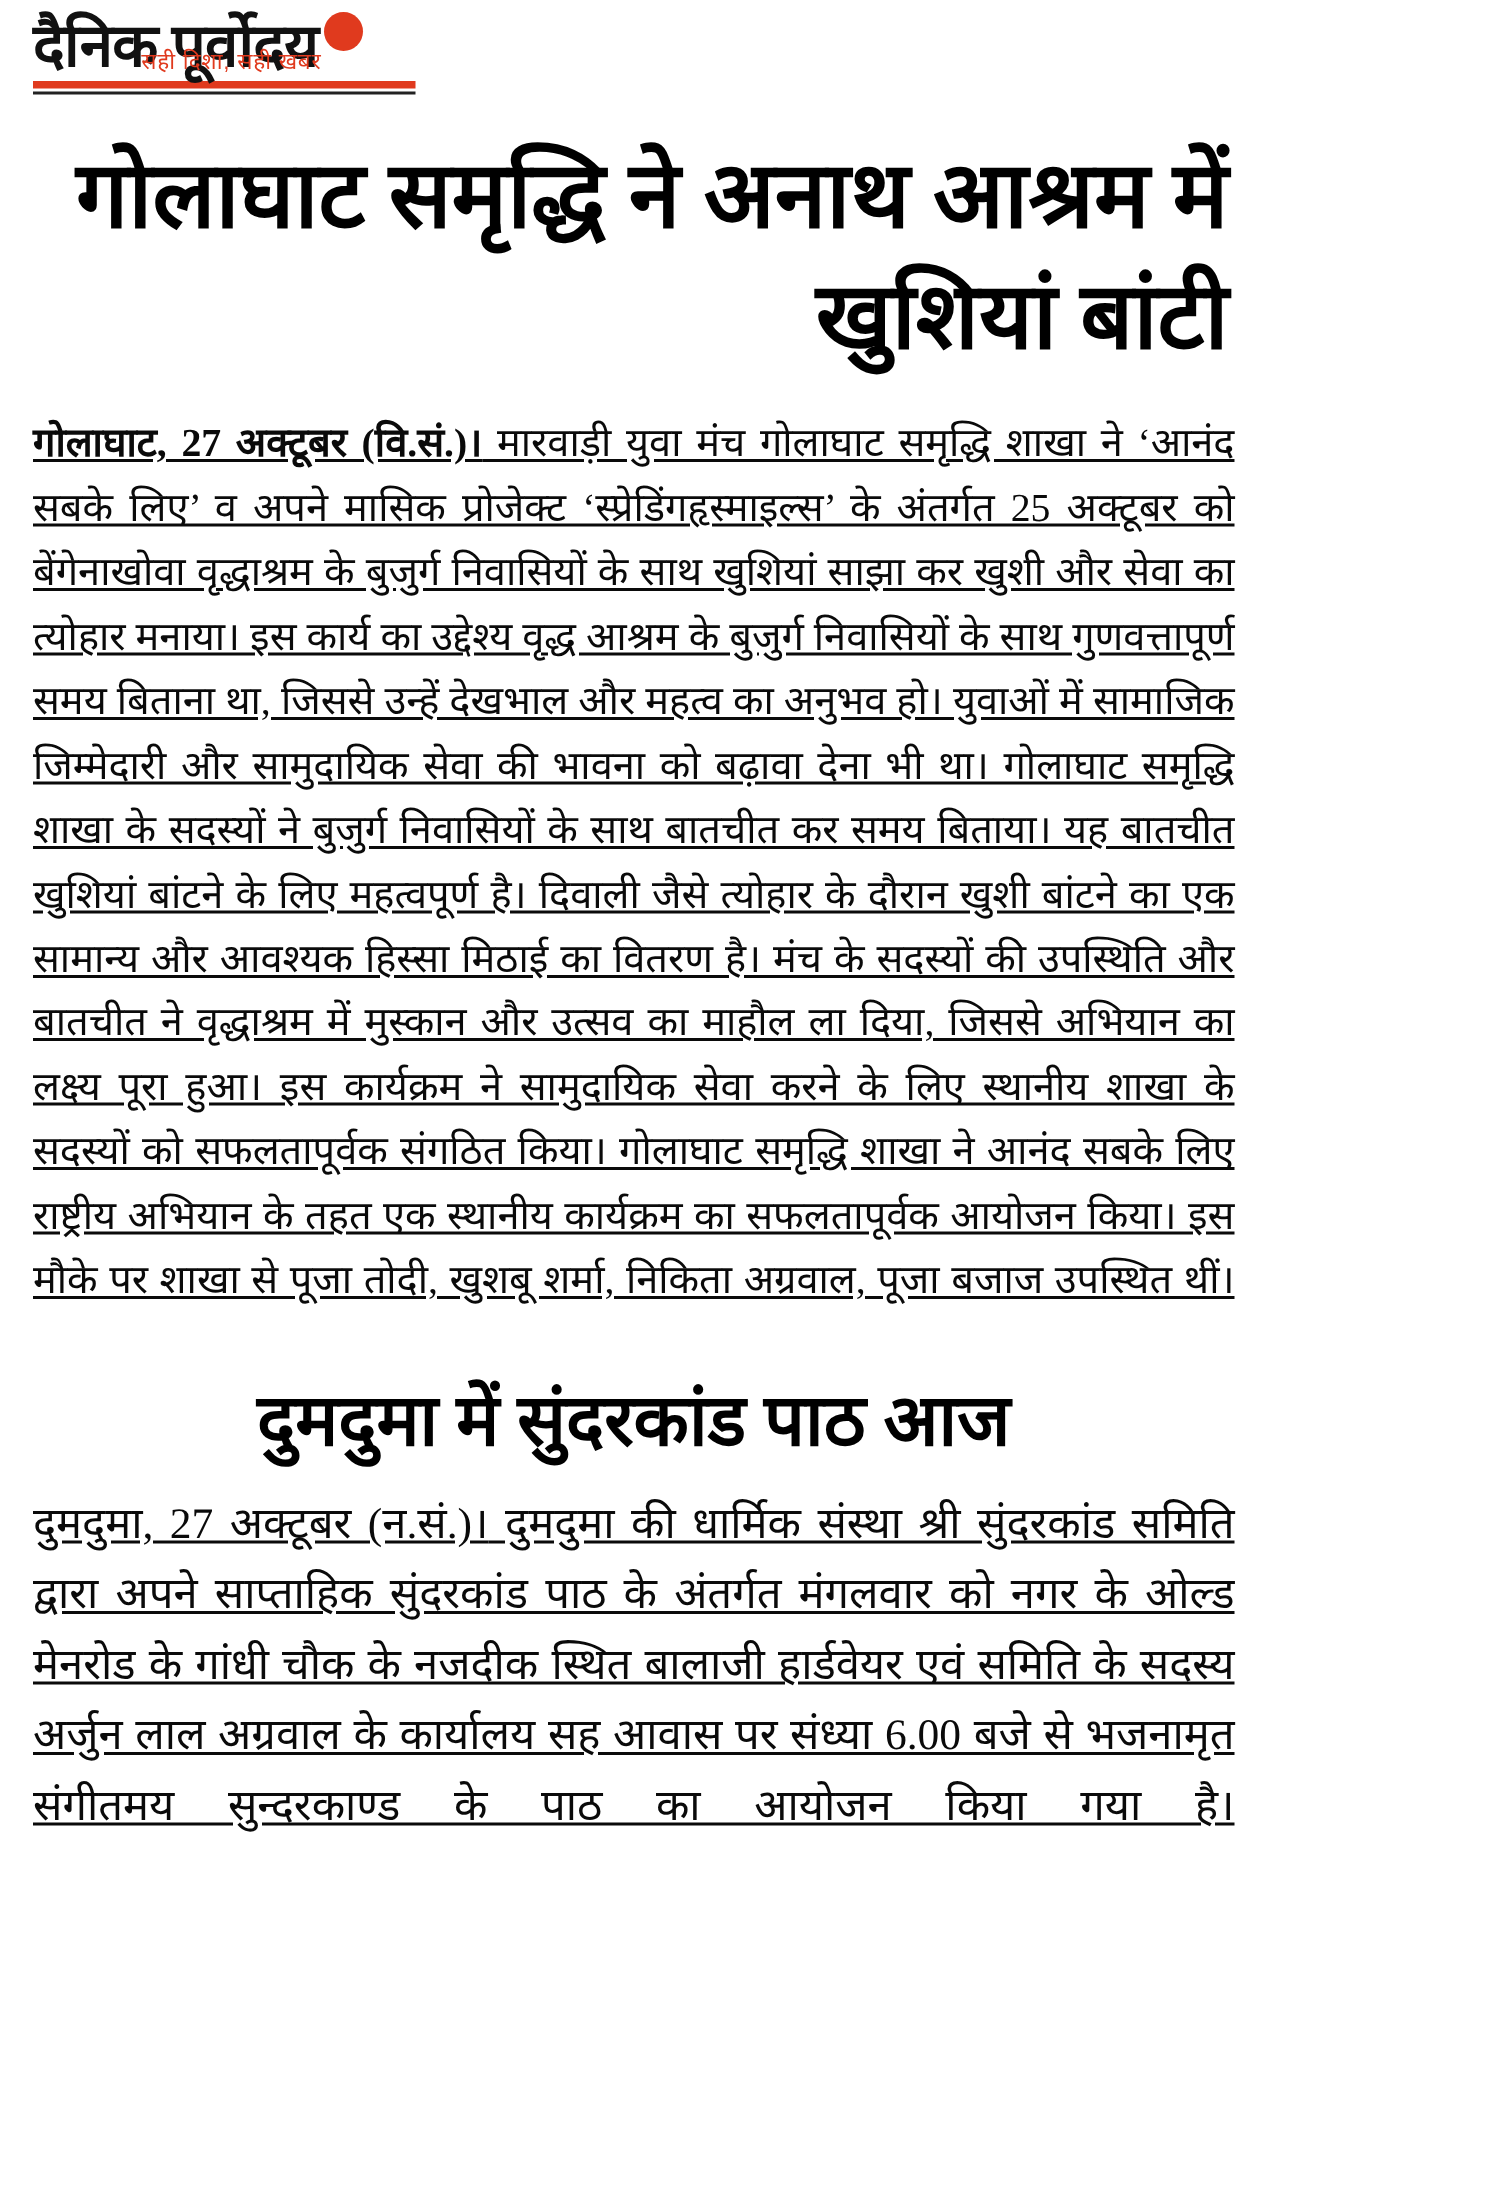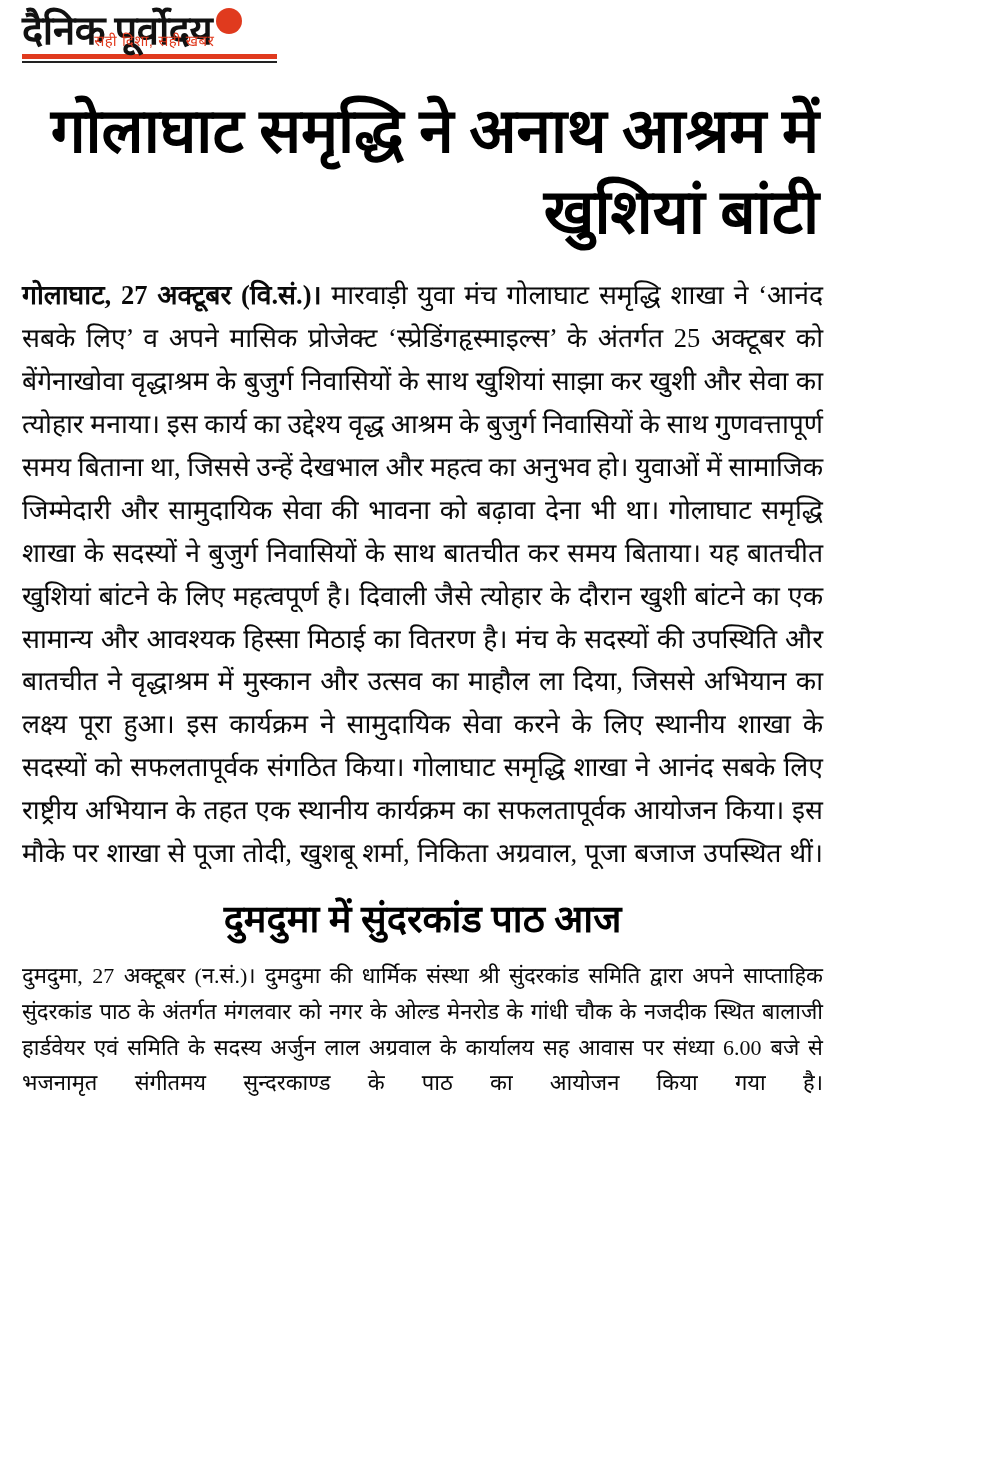--- a/index.html
+++ b/index.html
@@ -88,38 +88,40 @@
   }
 
   
   .article-body {
     margin: 22px 22px 0 22px;
     text-align: justify;
     text-align-last: justify;
     font-size: 26.5px;
     line-height: 1.62;
     color: #0a0a0a;
+    text-decoration: underline;
   }
   .article-body .lead {
     font-weight: bold;
   }
   .subhead {
-    margin: 20px 22px 0 22px;
+    margin: 42px 22px 0 22px;
     text-align: center;
     font-weight: bold;
-    font-size: 38px;
+    font-size: 48px;
     line-height: 1.3;
   }
   .article-body2 {
     margin: 14px 22px 0 22px;
     text-align: justify;
     text-align-last: justify;
-    font-size: 22px;
+    font-size: 29px;
     line-height: 1.62;
     color: #0a0a0a;
+    text-decoration: underline;
   }
 </style>
 </head>
 <body>
 
 <div class="page">
 
   <div class="masthead">
     <div class="logo-wrap">
       <span class="logo-text">दैनिक पूर्वोदय</span><span class="logo-dot"></span>

